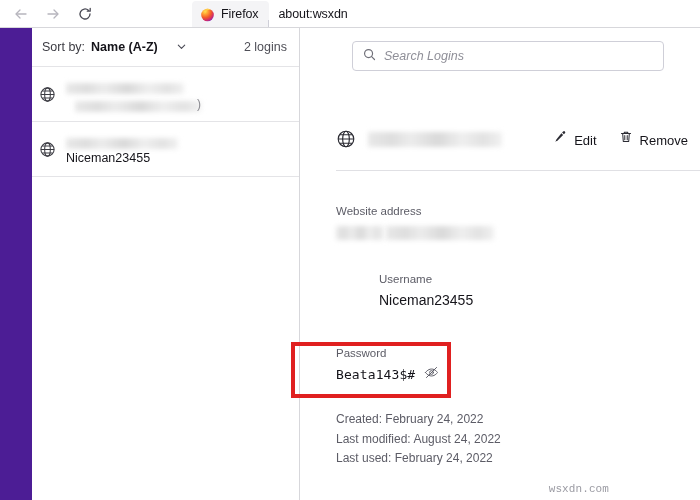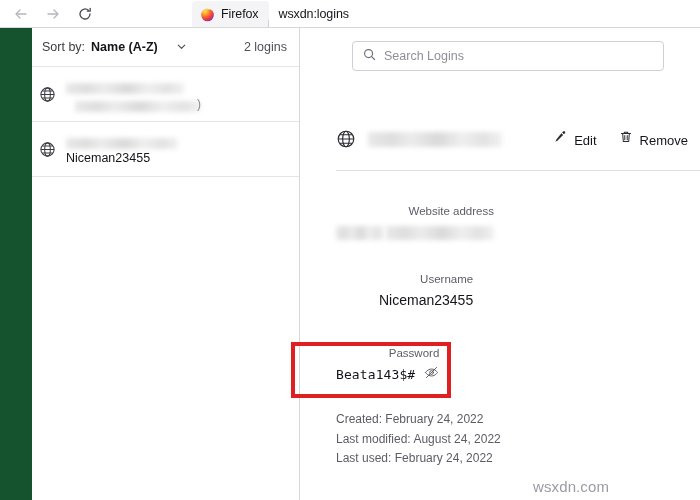--- a/index.html
+++ b/index.html
@@ -10,21 +10,21 @@
     overflow: hidden;
     background: #ffffff;
     font-family: "Liberation Sans", sans-serif;
     color: #1c1b22;
   }
 
   #app {
     position: relative;
     width: 617px;
     height: 500px;
-    background: #14532d;
+    background: #4c1d95;
   }
 
   
   .browser-chrome {
     position: absolute;
     left: 0; top: 0;
     width: 700px;
     height: 28px;
     background: #ffffff;
     display: flex;
@@ -229,20 +229,21 @@
     display: flex;
     align-items: center;
     gap: 8px;
     padding: 0 10px;
   }
   .search-icon { flex: 0 0 13px; display: block; }
   .search-placeholder {
     font-size: 12.5px;
     color: #8f8f98;
     white-space: nowrap;
+    font-style: italic;
   }
 
   
   .detail-header {
     position: absolute;
     left: 0;
     top: 90px;
     width: 100%;
     height: 42px;
     display: flex;
@@ -284,21 +285,20 @@
     top: 142px;
     width: 636px;
     height: 1px;
     background: #e0e0e4;
   }
 
   
   .field {
     position: absolute;
     left: 36px;
-    text-align: right;
   }
   .field-label {
     font-size: 11.5px;
     color: #5c5c66;
     line-height: 14px;
     margin-bottom: 5px;
     white-space: nowrap;
   }
   .field-value {
     font-size: 14px;
@@ -346,23 +346,24 @@
     color: #5c5c66;
     line-height: 19.5px;
     white-space: nowrap;
   }
 
   
   .watermark {
     position: absolute;
     right: 8px;
     bottom: 5px;
-    font-size: 15px;
+    font-size: 11px;
     color: #9b9ba3;
     letter-spacing: 0.1px;
+    font-family: Liberation Mono, monospace;
   }
 </style>
 </head>
 <body>
 
 <div id="app">
 
   <div class="browser-chrome">
     <div class="nav-buttons">
       <div class="nav-btn disabled">
@@ -403,21 +404,21 @@
                 <stop offset="85%" stop-color="#cf2b6b"></stop>
                 <stop offset="100%" stop-color="#8a2bb5"></stop>
               </radialGradient>
             </defs>
             <circle cx="16" cy="17" r="13.5" fill="url(#ffg)"></circle>
             <path d="M16 3.5c-3 0-5 1.4-6.2 3.1 1.6-.7 3.6-.9 5.4-.2-2.7.4-4.6 1.9-5.6 3.8 1.7-.9 3.6-1 5 -.3-3.5.9-5.6 3.6-5.6 7 0-4.2 2.6-8.2 7-9.9 2.6-1 5.1-.9 6.9-.2C21.6 4.8 19 3.5 16 3.5z" fill="#ffd94f" opacity="0.85"></path>
           </svg>
         </span>
         <span class="tab-title">Firefox</span>
       </div>
-      <span class="urlbar">wsxdn:logins</span>
+      <span class="urlbar">about:wsxdn</span>
     </div>
 
     <div class="tab-separator"></div>
   </div>
   <div class="chrome-bottom-line"></div>
 
   <div class="content">
 
     <div class="sidebar">
 

